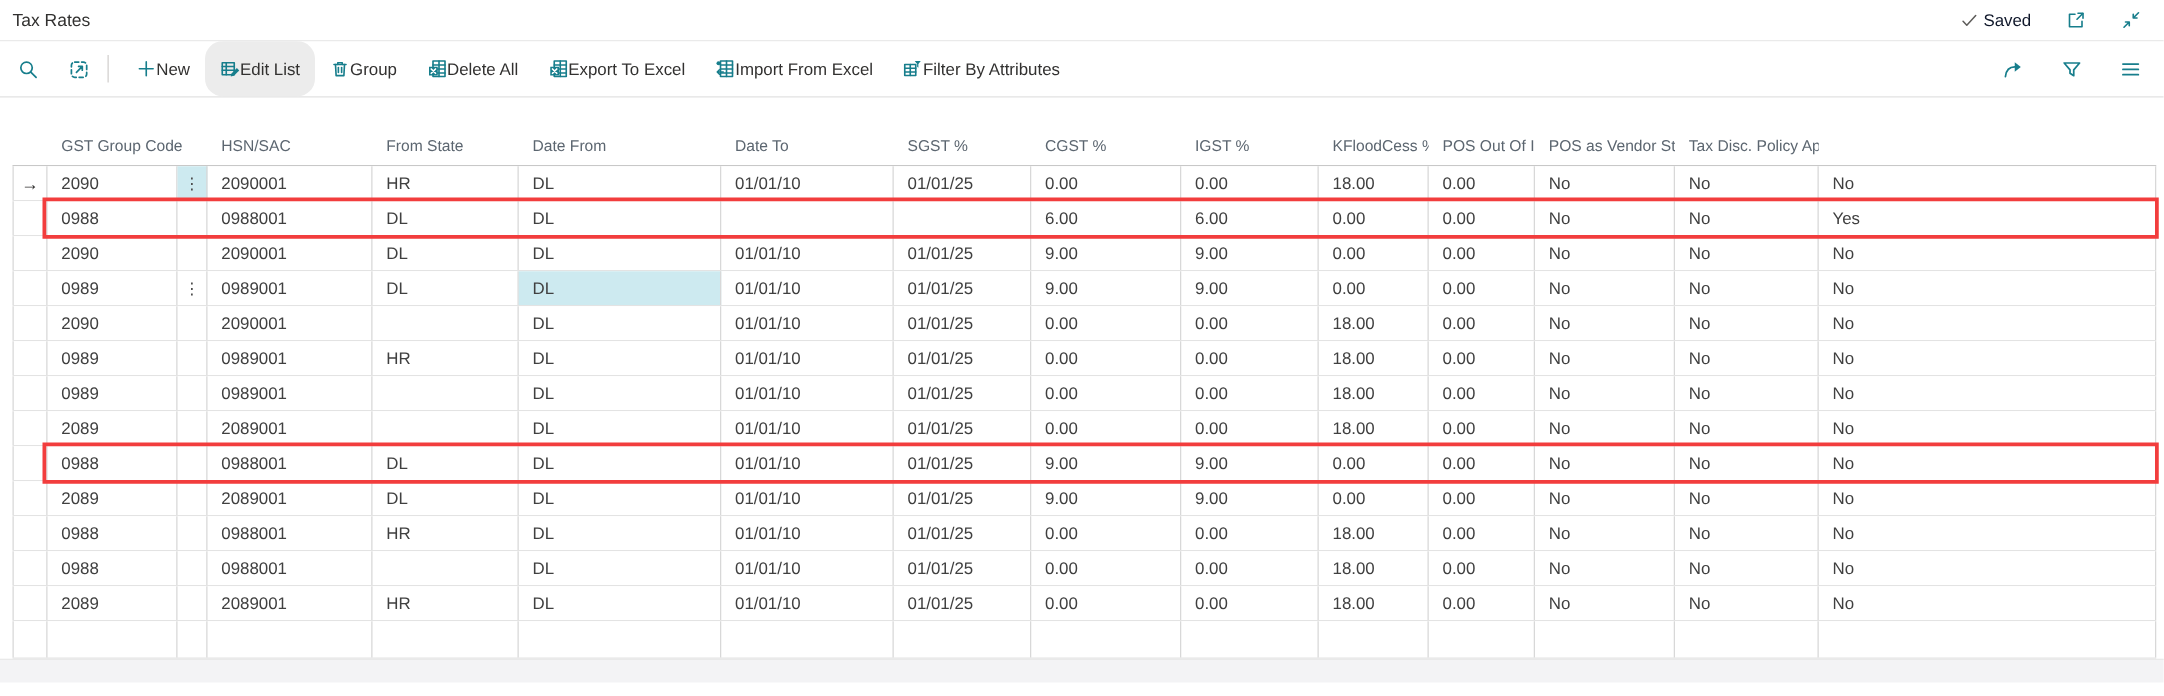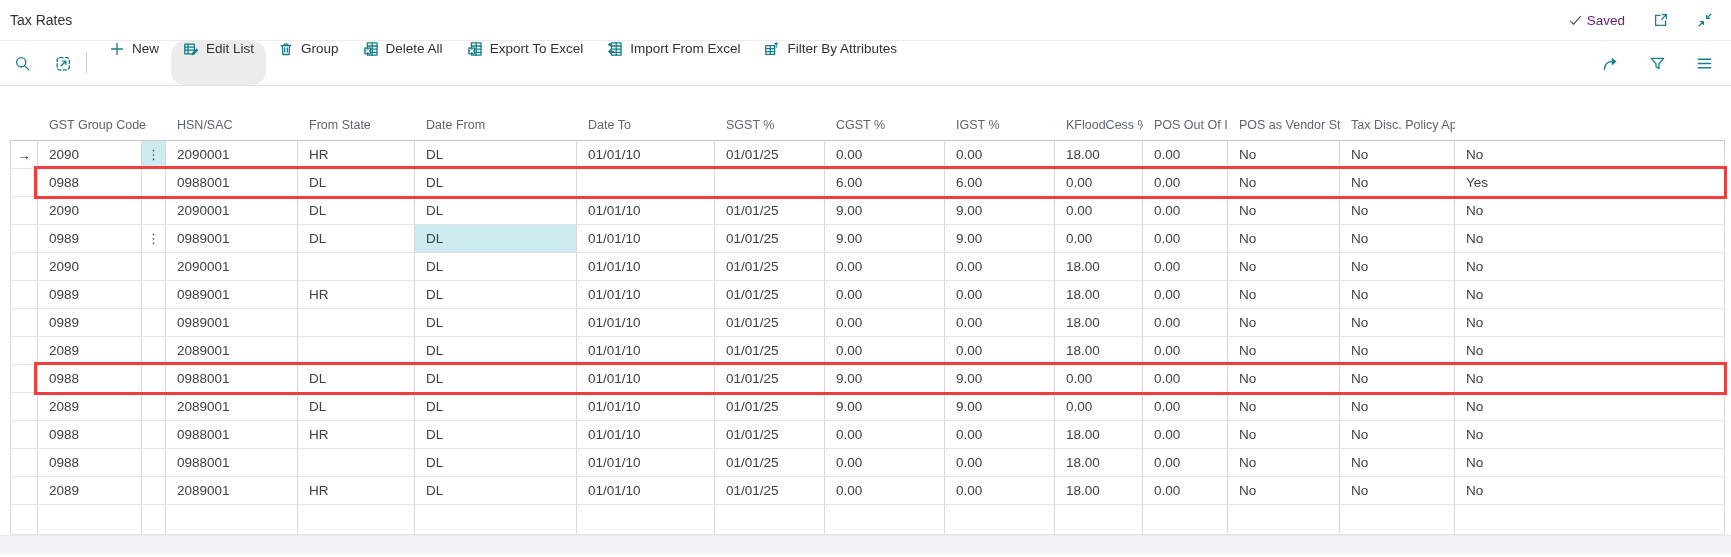--- a/index.html
+++ b/index.html
@@ -12,32 +12,32 @@
   *{box-sizing:border-box;}
   html,body{margin:0;padding:0;}
   body{
     width:1731px;height:557px;overflow:hidden;background:#fff;
     font-family:"Liberation Sans",sans-serif;color:#3b3a39;
   }
   svg{display:block;}
   .iconbtn{display:inline-flex;align-items:center;justify-content:center;color:var(--accent);
     background:none;border:none;padding:0;cursor:pointer;}
   
-  .titlebar{height:41px;border-bottom:1px solid #eaeaea;display:flex;align-items:center;
+  .titlebar{height:33px;border-bottom:1px solid #eaeaea;display:flex;align-items:center;
     justify-content:space-between;padding:0 18px 0 10px;}
   .page-title{font-size:14px;color:#323130;}
   .titlebar-right{display:flex;align-items:center;gap:28px;}
-  .saved{display:flex;align-items:flex-end;gap:4px;color:#701a75;font-size:13.5px;}
+  .saved{display:flex;align-items:flex-end;gap:4px;color:#0f172a;font-size:13.5px;}
   .saved .chk{color:#5f5d5b;display:inline-flex;}
   
   .toolbar{height:45px;border-bottom:1px solid #e2e2e2;display:flex;align-items:stretch;padding:0 18px 0 14px;}
   .lead{display:flex;align-items:center;gap:24px;}
   .vsep{width:1px;background:#d2d0ce;height:22px;align-self:center;margin:0 10px 0 14px;}
   .actions{display:flex;align-items:stretch;}
-  .action{display:flex;align-items:flex-start;gap:7px;padding:0 12px;background:none;border:none;
+  .action{display:flex;align-items:center;padding:0 12px;background:none;border:none;
     font-family:inherit;font-size:13.5px;color:#323130;cursor:pointer;white-space:nowrap;}
   .action .aicon{color:var(--accent);display:inline-flex;}
   .action.active{background:var(--activebg);border-radius:14px;}
   .toolbar-right{margin-left:auto;display:flex;align-items:center;gap:30px;}
   
   .grid{margin-left:10px;width:1715px;font-size:13.5px;}
   .thead{display:grid;grid-template-columns:var(--cols);height:55px;border-bottom:1px solid #c8c8c8;
     align-items:end;color:#5c6670;font-size:12.5px;}
   .th{padding:0 4px 8px 11px;white-space:nowrap;overflow:hidden;cursor:pointer;}
   .th.gst{grid-column:2 / span 2;}

